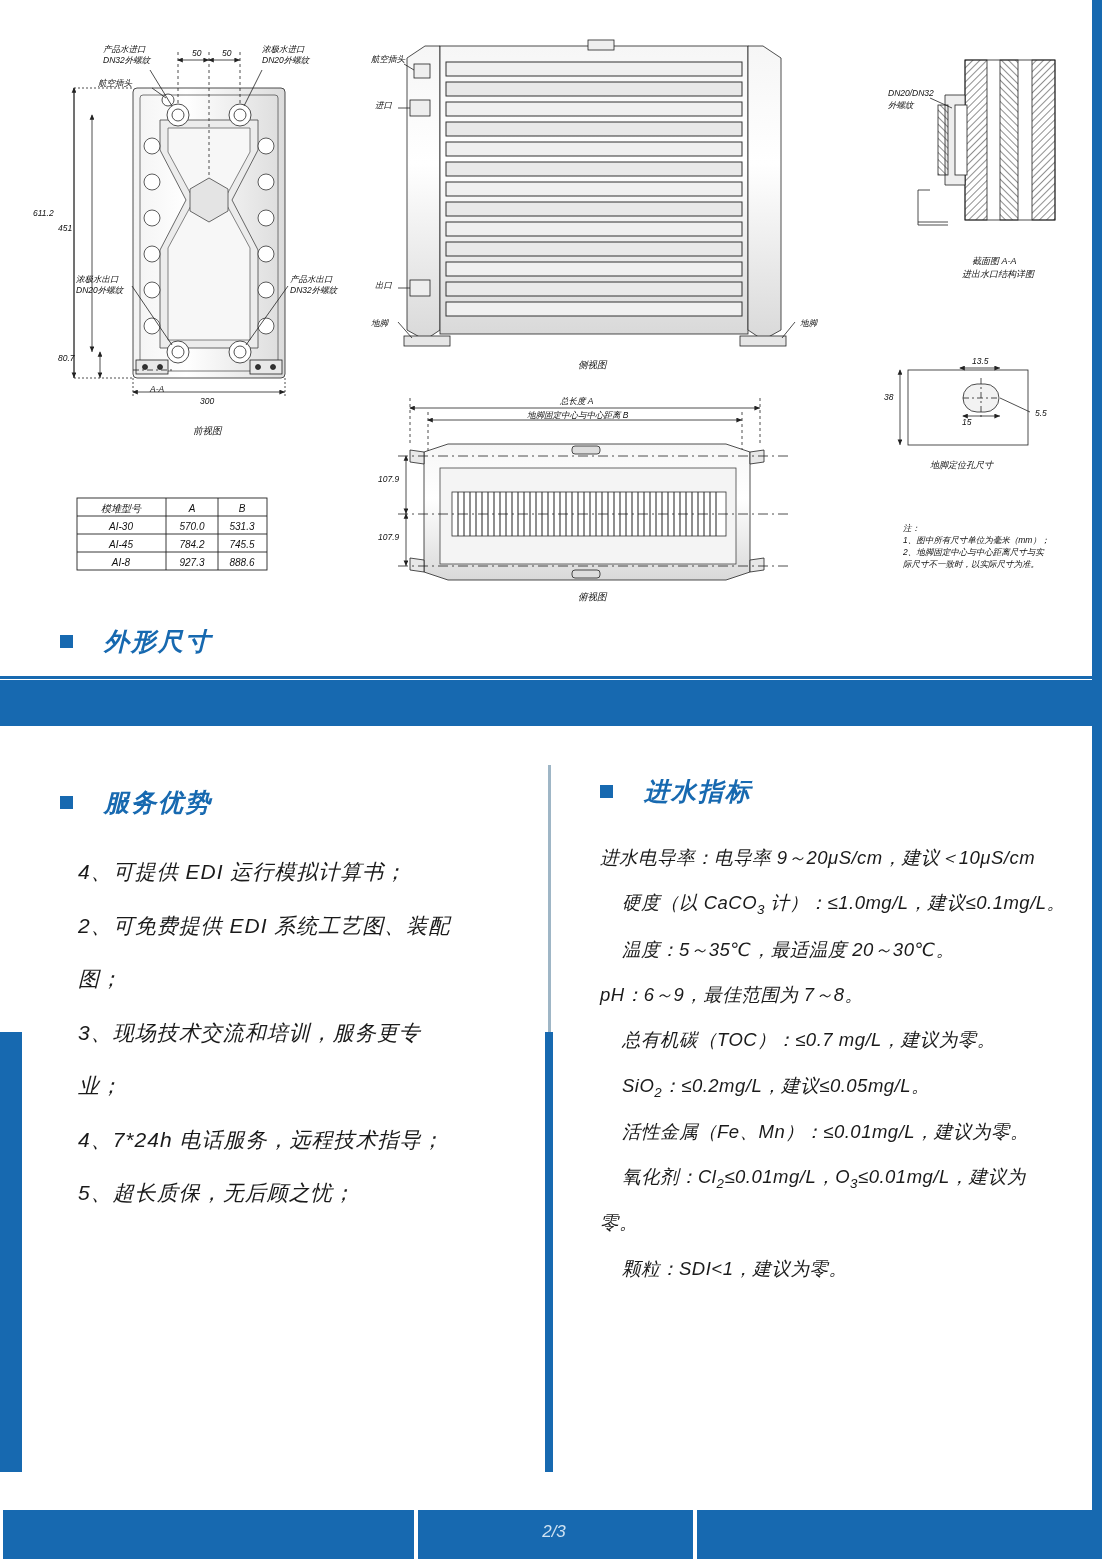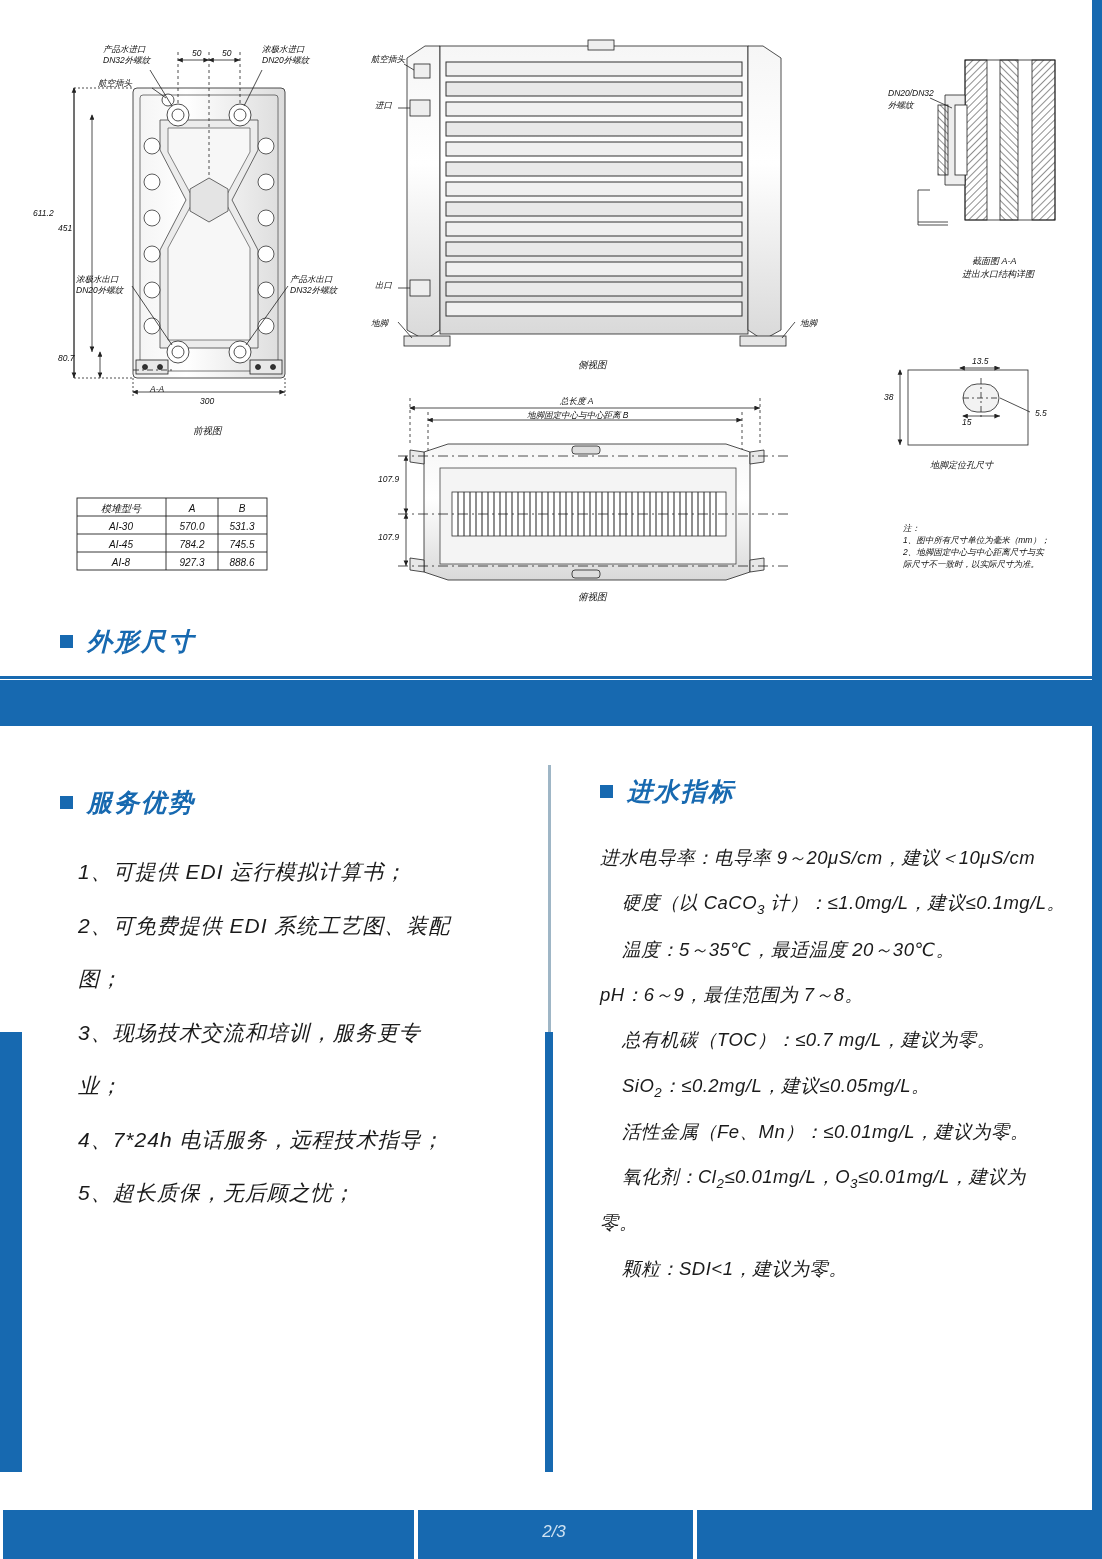--- a/index.html
+++ b/index.html
@@ -11,21 +11,21 @@
   .page{position:absolute;inset:0;font-style:italic;}
 
   
   .right-edge{position:absolute;right:0;top:0;width:10px;height:1510px;background:#1769b0;}
 
   
   .drawing{position:absolute;left:0;top:0;width:1092px;height:615px;}
   .draw-svg{position:absolute;left:0;top:0;}
 
   
-  .sec-head{display:flex;align-items:center;gap:14px;}
+  .sec-head{display:flex;align-items:center;gap:31px;}
   .sec-head .bullet{width:13px;height:13px;background:#1769b0;display:inline-block;}
   .sec-head .txt{color:#1769b0;font-size:25px;font-weight:bold;letter-spacing:2px;}
 
   #dim-head{position:absolute;left:60px;top:625px;}
 
   
   .band{position:absolute;left:0;top:680px;width:1102px;height:46px;background:#1769b0;}
   .band-line{position:absolute;left:0;top:676px;width:1102px;height:3px;background:#1769b0;}
 
   
@@ -385,21 +385,21 @@
     <div class="sec-head" id="feed-head">
       <span class="bullet"></span>
       <span class="txt">进水指标</span>
     </div>
 
     <div class="divider"></div>
     <div class="left-bar"></div>
     <div class="mid-bar"></div>
 
     <div class="svc-list" id="svc-list">
-        <p>1、可提供 EDI 运行模拟计算书；</p>
+        <p>4、可提供 EDI 运行模拟计算书；</p>
         <p>2、可免费提供 EDI 系统工艺图、装配</p>
         <p>图；</p>
         <p>3、现场技术交流和培训，服务更专</p>
         <p>业；</p>
         <p>4、7*24h 电话服务，远程技术指导；</p>
         <p>5、超长质保，无后顾之忧；</p>
       </div>
     <div class="feed-list" id="feed-list">
         <p>进水电导率：电导率 9～20μS/cm，建议＜10μS/cm</p>
         <p class="ind">硬度（以 CaCO<sub>3</sub> 计）：≤1.0mg/L，建议≤0.1mg/L。</p>

